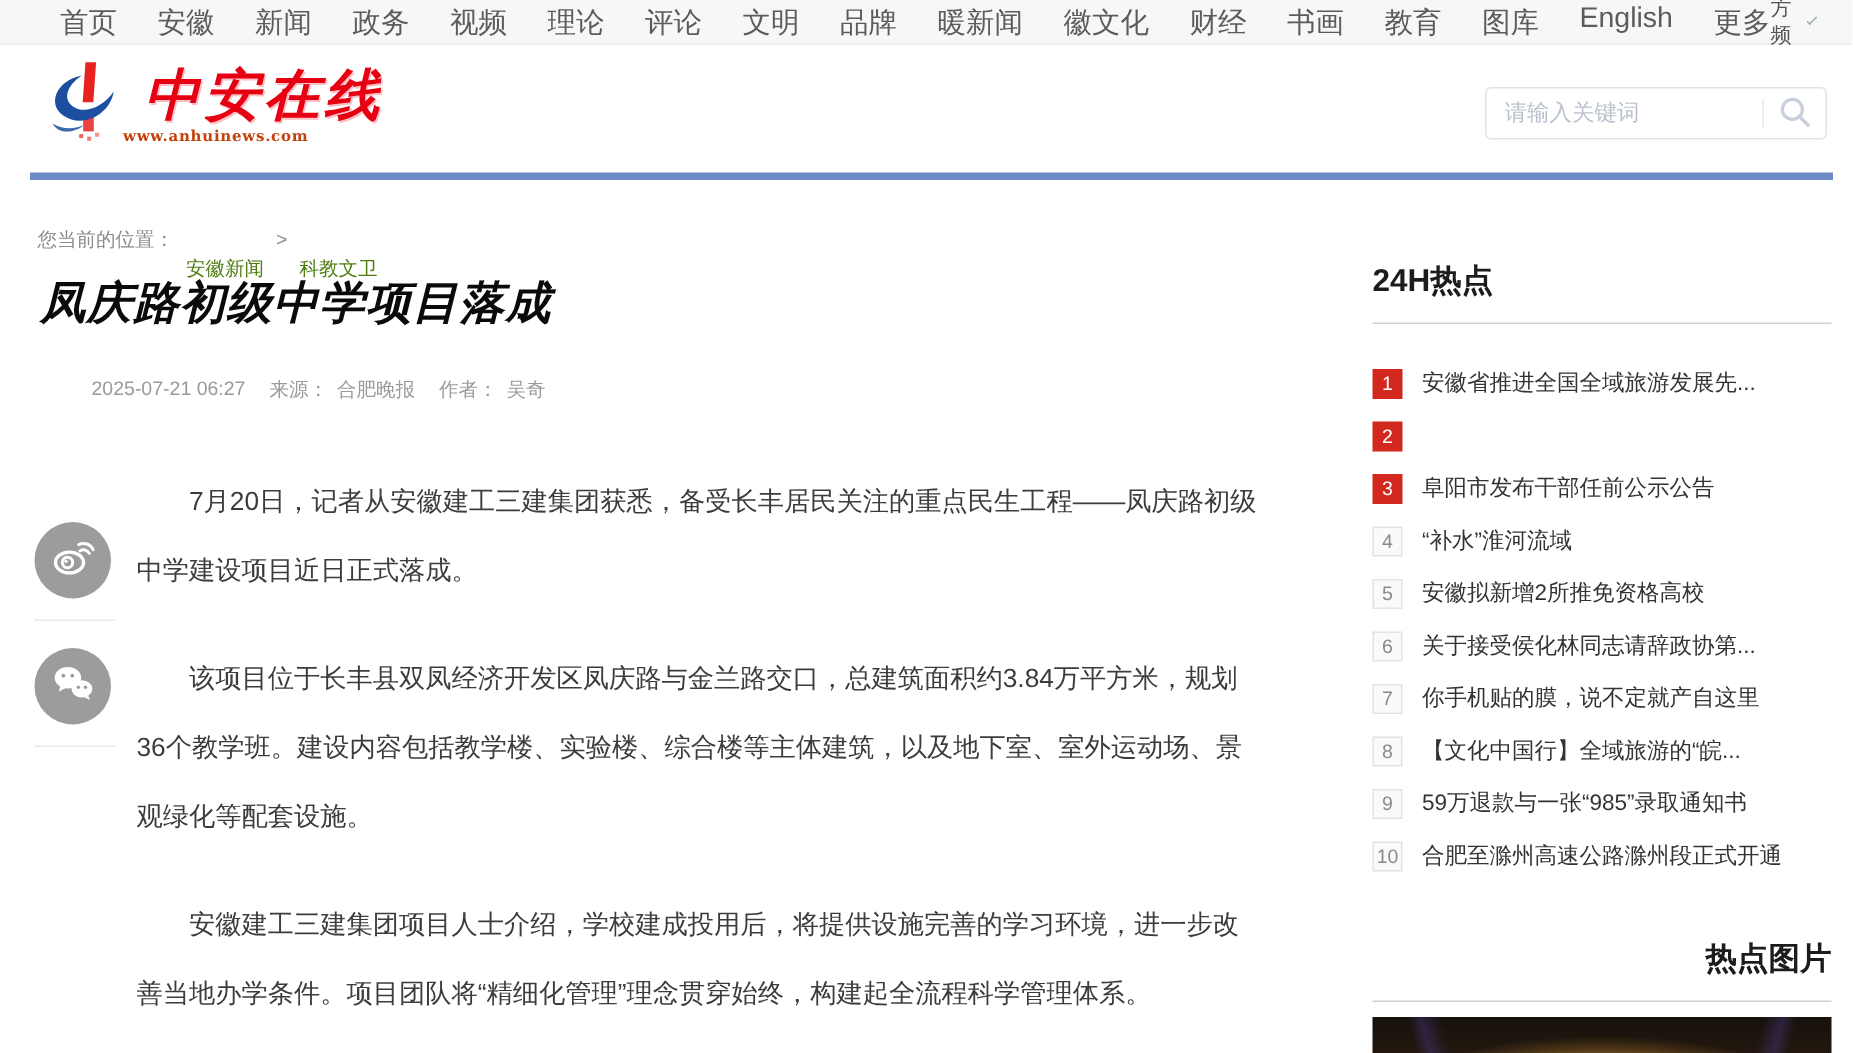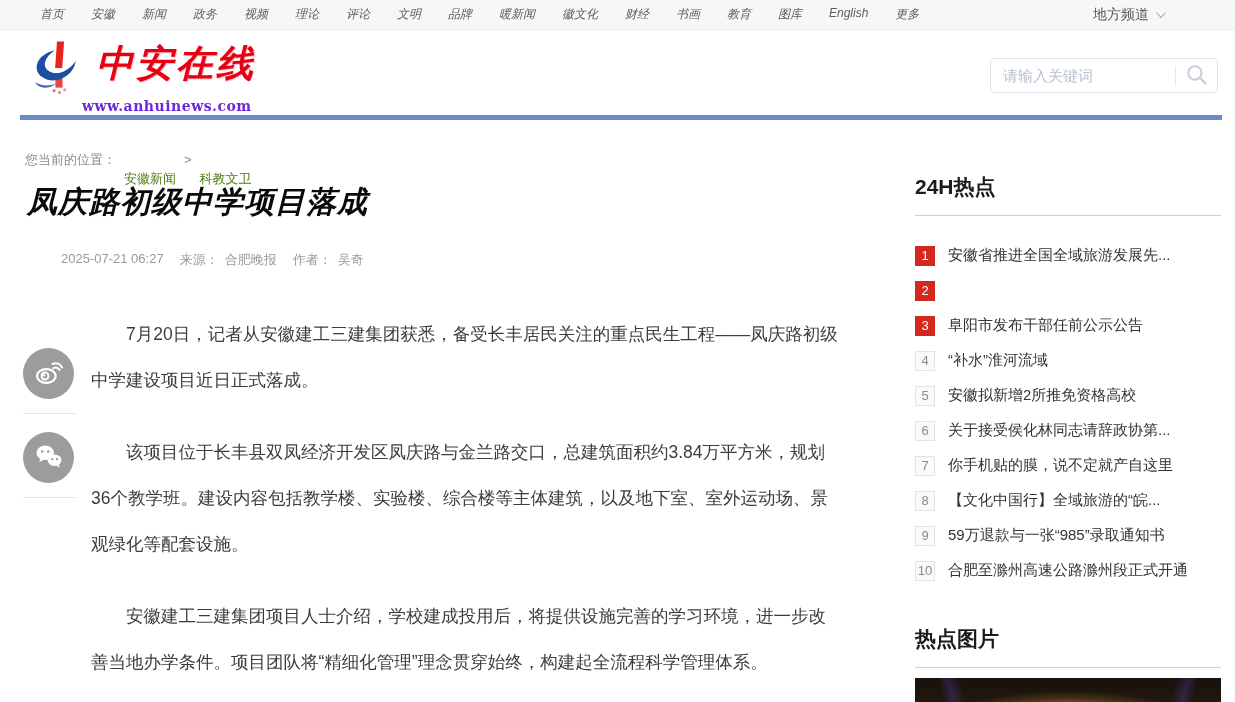--- a/index.html
+++ b/index.html
@@ -9,37 +9,37 @@
     font-family:"Liberation Sans", sans-serif; color:#333;
   }
 
   
   .topnav {
     position:absolute; top:0; left:0; width:1235px; height:30px;
     background:#f7f7f7; border-bottom:1px solid #ececec;
     display:flex; align-items:center; padding:0 72px 0 40px;
   }
   .topnav .nav-items { display:flex; gap:27px; }
-  .topnav .nav-item { font-size:12px; color:#5c5c5c; cursor:pointer; white-space:nowrap;font-style:italic; }
+  .topnav .nav-item { font-size:19px; color:#5c5c5c; cursor:pointer; white-space:nowrap; }
   .topnav .region { margin-left:auto; display:flex; align-items:center; gap:7px;
                     font-size:14px; color:#555; cursor:pointer; }
   .chev { width:7px; height:7px; border-right:1px solid #9aa; border-bottom:1px solid #9aa;
           transform:rotate(45deg) translateY(-2px); display:inline-block; }
 
   
   .header { position:absolute; top:30px; left:0; width:1235px; height:85px; background:#fff; }
   .logo { position:absolute; left:28px; top:8px; display:flex; align-items:flex-start; cursor:pointer; }
   .logo-text-wrap { margin-left:6px; margin-top:6px; }
   .logo-cn {
     font-family:"DejaVu Serif", serif; font-weight:bold; font-style:italic;
     font-size:37px; color:#e60012; letter-spacing:3px; line-height:38px;
     text-shadow:1px 1px 0 rgba(230,0,18,.25);
   }
-  .logo-url { font-family:"DejaVu Serif", serif; font-weight:bold; font-size:14px;
-              color:#6d28d9; letter-spacing:.5px; margin-top:16px; margin-left:-14px; }
+  .logo-url { font-family:"DejaVu Serif", serif; font-weight:bold; font-size:10px;
+              color:#c2410c; letter-spacing:.5px; margin-top:4px; margin-left:-14px; }
   .searchbox {
     position:absolute; right:17px; top:28px; width:228px; height:35px;
     border:1px solid #dde3ea; border-radius:4px; background:#fff;
     display:flex; align-items:center; padding:0 8px 0 12px;
   }
   .searchbox input { flex:1; border:none; outline:none; font-size:15px; color:#333;
                      font-family:"Liberation Sans", sans-serif; background:transparent; min-width:0; }
   .searchbox input::placeholder { color:#b9c2cd; }
   .search-divider { width:1px; height:20px; background:#e4e9ef; margin:0 8px; }
   .search-btn { background:none; border:none; cursor:pointer; display:flex; align-items:center; }
@@ -73,21 +73,21 @@
   .side-heading { font-size:21px; font-weight:bold; color:#1c1c1c; padding-top:13px; }
   .side-rule { border-bottom:1px solid #cfcfcf; margin-top:14px; }
   .hot-list { margin-top:22px; }
   .hot-item { height:35px; display:flex; align-items:center; gap:13px; cursor:pointer; }
   .rank-badge { width:20px; height:20px; flex:0 0 20px; display:flex; align-items:center;
                 justify-content:center; font-size:13px; }
   .rank-red { background:#d2281e; color:#fff; }
   .rank-gray { background:#fafafa; color:#8a8a8a; border:1px solid #e3e3e3; }
   .hot-title { font-size:15px; color:#333; white-space:nowrap; overflow:hidden; }
 
-  .pics-heading { margin-top:24px; }
+  .pics-heading { margin-top:24px;text-align:right; }
   .hot-image {
     margin-top:10px; width:306px; height:60px; cursor:pointer;
     background:
       linear-gradient(75deg, transparent 12%, rgba(90,70,180,.30) 15%, transparent 19%),
       linear-gradient(-75deg, transparent 12%, rgba(90,70,180,.30) 15%, transparent 19%),
       radial-gradient(ellipse 58% 90% at 50% 95%, #ecc765 0%, #c79b3d 38%, rgba(100,70,25,.55) 68%, rgba(40,28,14,0) 82%),
       linear-gradient(180deg, #17110c 0%, #261a10 55%, #1a120b 100%);
   }
 </style>
 </head>

